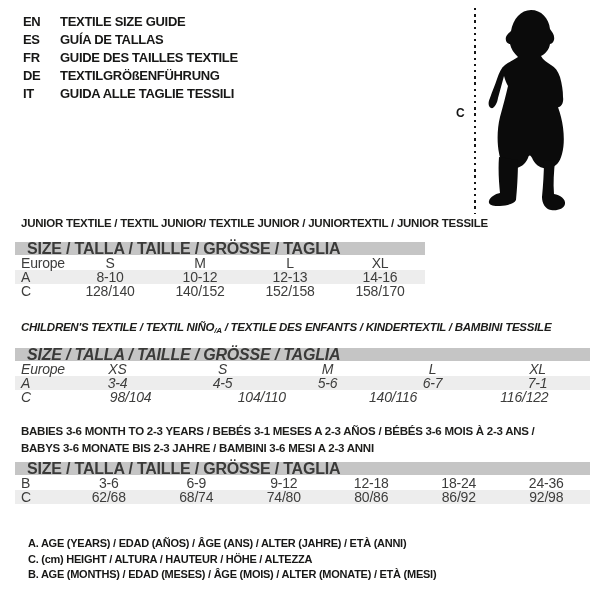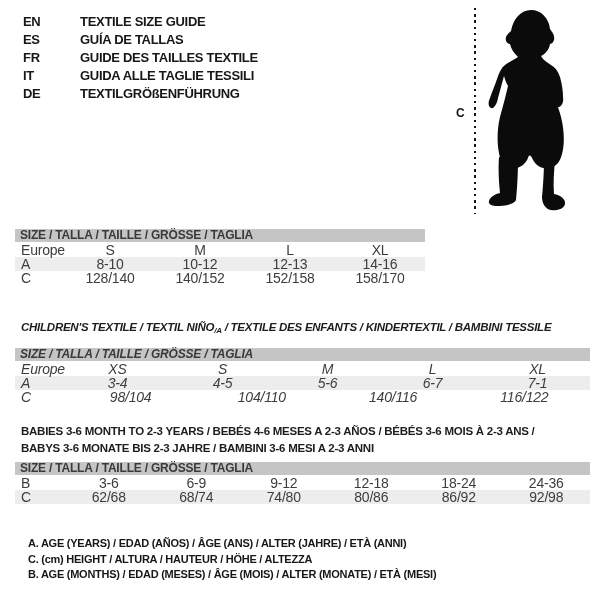--- a/index.html
+++ b/index.html
@@ -3,21 +3,21 @@
 <meta charset="utf-8">
 <style>
   html,body { margin:0; padding:0; background:#ffffff; }
   .page {
     position:relative; width:600px; height:600px; background:#ffffff;
     font-family:"Liberation Sans","DejaVu Sans",sans-serif; overflow:hidden;
     color:#1d1d1b;
   }
   
   .langs { position:absolute; left:23px; top:13px; }
-  .lang-row { display:flex; height:18px; line-height:18px;gap:20px; }
+  .lang-row { display:flex; height:18px; line-height:18px; }
   .lang-code, .lang-title {
     font-size:13px; font-weight:bold; letter-spacing:-0.3px; color:#171716;
     white-space:nowrap;
   }
   .lang-code { width:37px; }
   
   .measure-line {
     position:absolute; left:474px; top:8px; width:2px; height:206px;
     background-image:repeating-linear-gradient(to bottom,
       #151515 0px, #151515 2.5px, transparent 2.5px, transparent 6.2px);
@@ -31,21 +31,21 @@
   .tbl { position:absolute; left:15px; }
   .tbl-title {
     font-size:11.5px; font-weight:bold; letter-spacing:-0.25px; color:#1d1d1b;
     padding-left:6px; line-height:13px; white-space:nowrap;
   }
   .tbl-title .sub { font-size:8px; vertical-align:-2px; }
   .tbl-title2 { line-height:17px; padding-left:6px; font-size:11.5px; font-weight:bold;
     letter-spacing:-0.25px; color:#1d1d1b; white-space:nowrap; }
   .tbl-bar {
     height:13px; line-height:13.5px; background:#c5c5c5; color:#3a3a39;
-    font-size:12px; font-weight:bold; letter-spacing:-0.2px; padding-left:5px;
+    font-size:16px; font-weight:bold; letter-spacing:-0.2px; padding-left:12px;
     white-space:nowrap;
   }
   .rows { margin-top:1px; }
   .trow { display:flex; height:14px; line-height:15px; font-size:14px;
     color:#3d3d3c; letter-spacing:-0.2px; }
   .trow:nth-child(even) { background:#ededed; }
   .trow .lbl { width:50px; padding-left:6px; box-sizing:border-box; }
   .trow .val { flex:1 1 0; text-align:center; }
   .t-junior   { top:217px; width:410px; }
   .t-junior .tbl-bar { margin-top:12px; }
@@ -70,26 +70,26 @@
     </div>
     <div class="lang-row">
       <span class="lang-code">ES</span>
       <span class="lang-title">GUÍA DE TALLAS</span>
     </div>
     <div class="lang-row">
       <span class="lang-code">FR</span>
       <span class="lang-title">GUIDE DES TAILLES TEXTILE</span>
     </div>
     <div class="lang-row">
+      <span class="lang-code">DE</span>
+      <span class="lang-title">TEXTILGRÖßENFÜHRUNG</span>
+    </div>
+    <div class="lang-row">
       <span class="lang-code">IT</span>
       <span class="lang-title">GUIDA ALLE TAGLIE TESSILI</span>
-    </div>
-    <div class="lang-row">
-      <span class="lang-code">DE</span>
-      <span class="lang-title">TEXTILGRÖßENFÜHRUNG</span>
     </div>
   </div>
 
   <div class="measure-line"></div>
   <div class="measure-label">C</div>
   <svg class="baby-svg" width="110" height="210" viewBox="0 0 110 210">
     <path fill="#0b0b0b" d="
       M44,3
       C54,3 62,11 63,22
       C65,25 68,28 67,33
@@ -131,20 +131,21 @@
     <path fill="#0b0b0b" d="
       M57,153
       C57,166 56,179 55,190
       C55,196 58,202 64,203
       C70,204 77,202 78,197
       C79,192 73,188 67,187
       C66,176 67,164 68,154 Z"></path>
   </svg>
 
   <div class="tbl t-junior">
+    <div class="tbl-title">JUNIOR TEXTILE / TEXTIL JUNIOR/ TEXTILE JUNIOR / JUNIORTEXTIL / JUNIOR TESSILE</div>
     <div class="tbl-bar">SIZE / TALLA / TAILLE / GRÖSSE / TAGLIA</div>
     <div class="rows">
       <div class="trow">
         <span class="lbl">Europe</span>
         <span class="val">S</span>
         <span class="val">M</span>
         <span class="val">L</span>
         <span class="val">XL</span>
       </div>
       <div class="trow">
@@ -188,21 +189,21 @@
         <span class="lbl">C</span>
         <span class="val">98/104</span>
         <span class="val">104/110</span>
         <span class="val">140/116</span>
         <span class="val">116/122</span>
       </div>
     </div>
   </div>
 
   <div class="tbl t-babies">
-    <div class="tbl-title2">BABIES 3-6 MONTH TO 2-3 YEARS / BEBÉS 4-6 MESES A 2-3 AÑOS / BÉBÉS 3-6 MOIS À 2-3 ANS /</div>
+    <div class="tbl-title2">BABIES 3-6 MONTH TO 2-3 YEARS / BEBÉS 3-1 MESES A 2-3 AÑOS / BÉBÉS 3-6 MOIS À 2-3 ANS /</div>
     <div class="tbl-title2">BABYS 3-6 MONATE BIS 2-3 JAHRE / BAMBINI 3-6 MESI A 2-3 ANNI</div>
     <div class="tbl-bar">SIZE / TALLA / TAILLE / GRÖSSE / TAGLIA</div>
     <div class="rows">
       <div class="trow">
         <span class="lbl">B</span>
         <span class="val">3-6</span>
         <span class="val">6-9</span>
         <span class="val">9-12</span>
         <span class="val">12-18</span>
         <span class="val">18-24</span>

